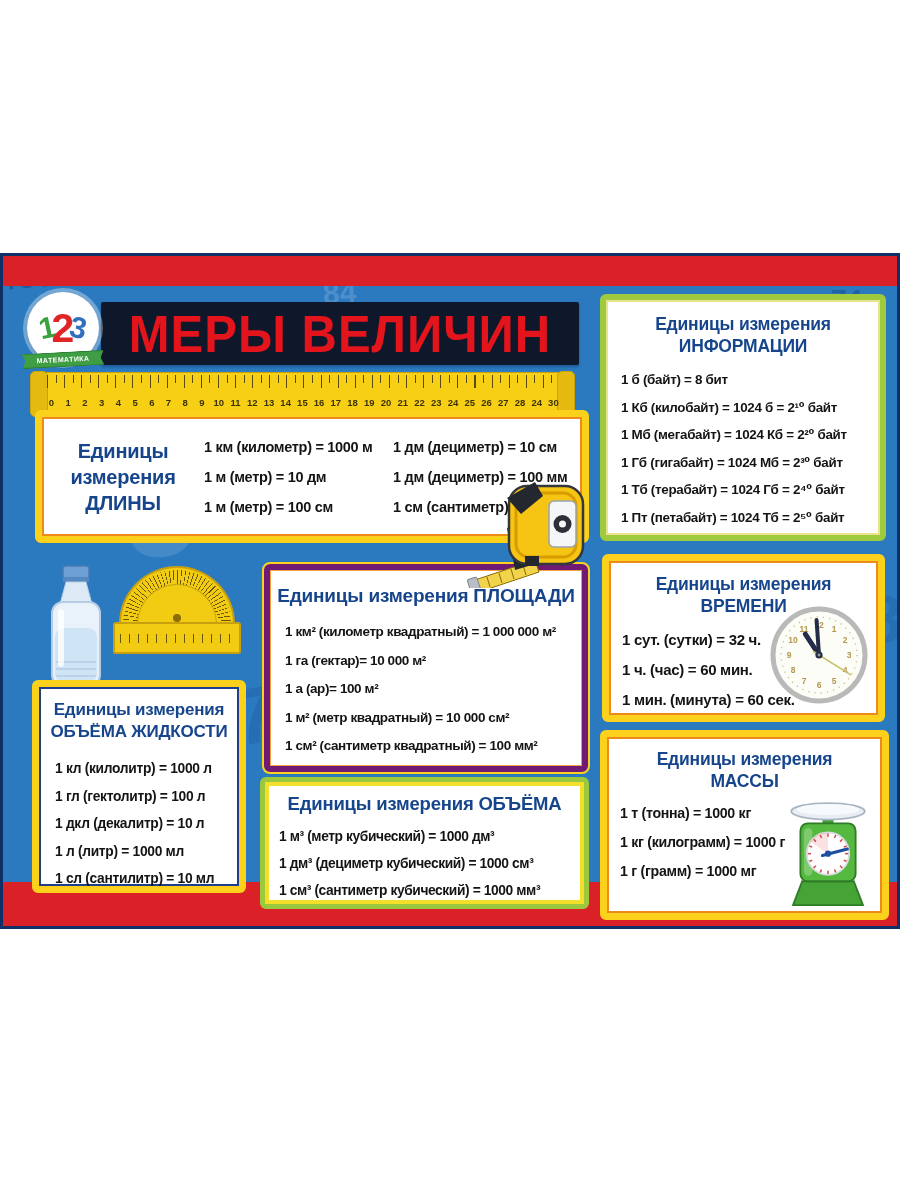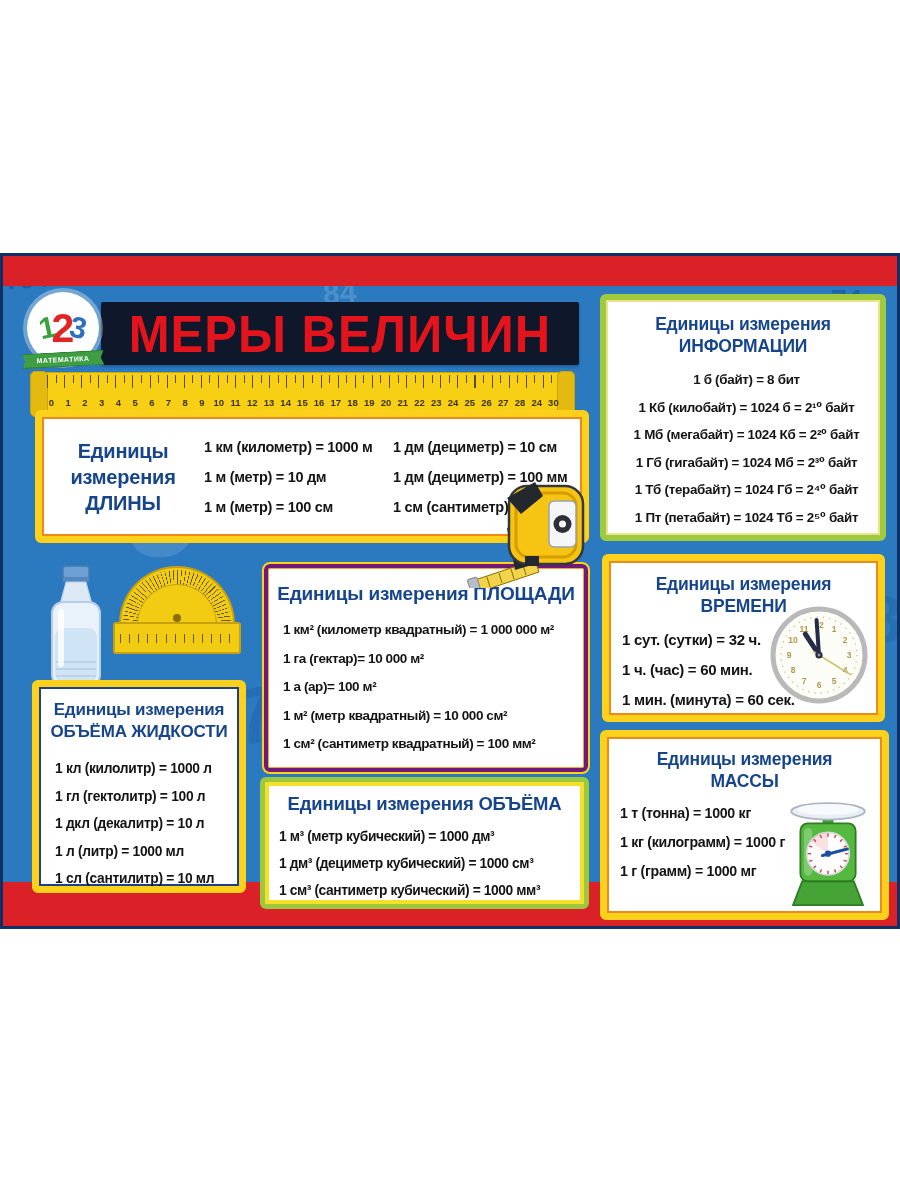--- a/index.html
+++ b/index.html
@@ -49,38 +49,38 @@
   .ruler-ticks-minor { position:absolute; top:2px; left:10px; right:10px; height:8px;
            background:repeating-linear-gradient(90deg,#5d4b05 0,#5d4b05 1px,transparent 1px,transparent 8.55px); }
   .ruler-numbers { position:absolute; left:6px; right:6px; bottom:2px; display:flex;
            justify-content:space-between; }
   .ruler-numbers span { font-size:9.5px; font-weight:700; color:#3c3204; width:17px; text-align:center; }
 
   
   .box { position:absolute; background:#fff; z-index:2; border-radius:6px; }
   .b-yellow-orange { border:7px solid #fcd11c; box-shadow:inset 0 0 0 2px #ee8a1c; }
   .b-green        { border:6px solid #9fca3e; box-shadow:inset 0 0 0 2px #e9e48b; }
-  .b-red          { border:4px solid #701a75; outline:2px solid #fcd11c; box-shadow:inset 0 0 0 1px #f5a23c; }
+  .b-red          { border:6px solid #701a75; outline:2px solid #fcd11c; box-shadow:inset 0 0 0 1px #f5a23c; }
   .b-yellow-blue  { border:7px solid #fcd11c; box-shadow:inset 0 0 0 2px #1d3f8e; }
   .b-green-yellow { border:5px solid #9cc83d; box-shadow:inset 0 0 0 4px #f4e02a; }
 
   .box-title { color:#16458c; font-weight:700; text-align:center; letter-spacing:-.2px; }
   .t-line { font-weight:700; color:#141414; white-space:nowrap; letter-spacing:-.3px; }
 
   
   #box-length { left:32px; top:154px; width:554px; height:133px; display:flex; align-items:center; }
   #box-length .len-title { width:162px; font-size:20px; line-height:26px; }
   #box-length .len-cols { flex:1; display:flex; }
   #box-length .len-col { width:50%; }
   #box-length .t-line { font-size:14.5px; line-height:30px; }
 
   
   #box-info { left:597px; top:38px; width:286px; height:247px; }
   #box-info .box-title { font-size:17.5px; line-height:22px; margin-top:13px; }
-  #box-info .lines { padding:9px 8px 0 15px;text-align:center; }
+  #box-info .lines { padding:9px 8px 0 15px; }
   #box-info .t-line { font-size:13.4px; line-height:27.5px; }
 
   
   #box-time { left:599px; top:298px; width:283px; height:168px; }
   #box-time .box-title { font-size:17.5px; line-height:22px; margin-top:12px; position:relative; z-index:1; }
   #box-time .lines { padding:8px 0 0 13px; position:relative; z-index:1; }
   #box-time .t-line { font-size:15px; line-height:30px; }
   #clock-icon { position:absolute; right:9px; top:44px; width:100px; height:100px; z-index:0; }
 
   

